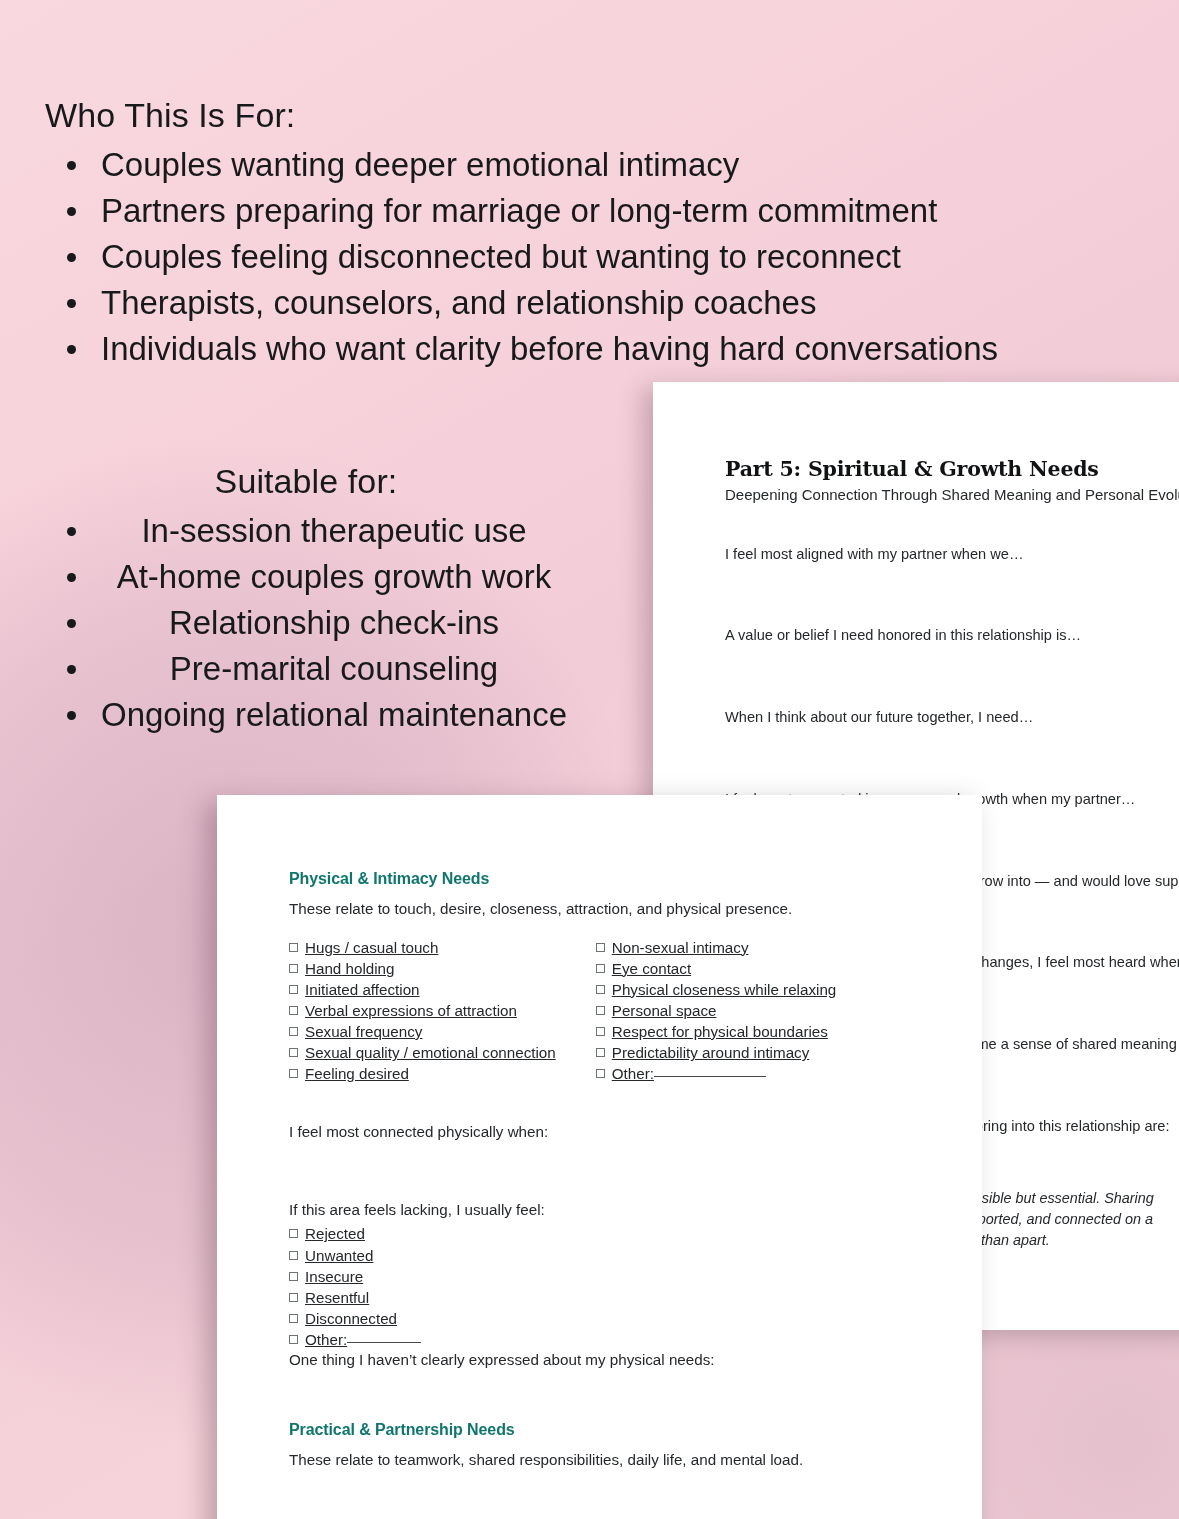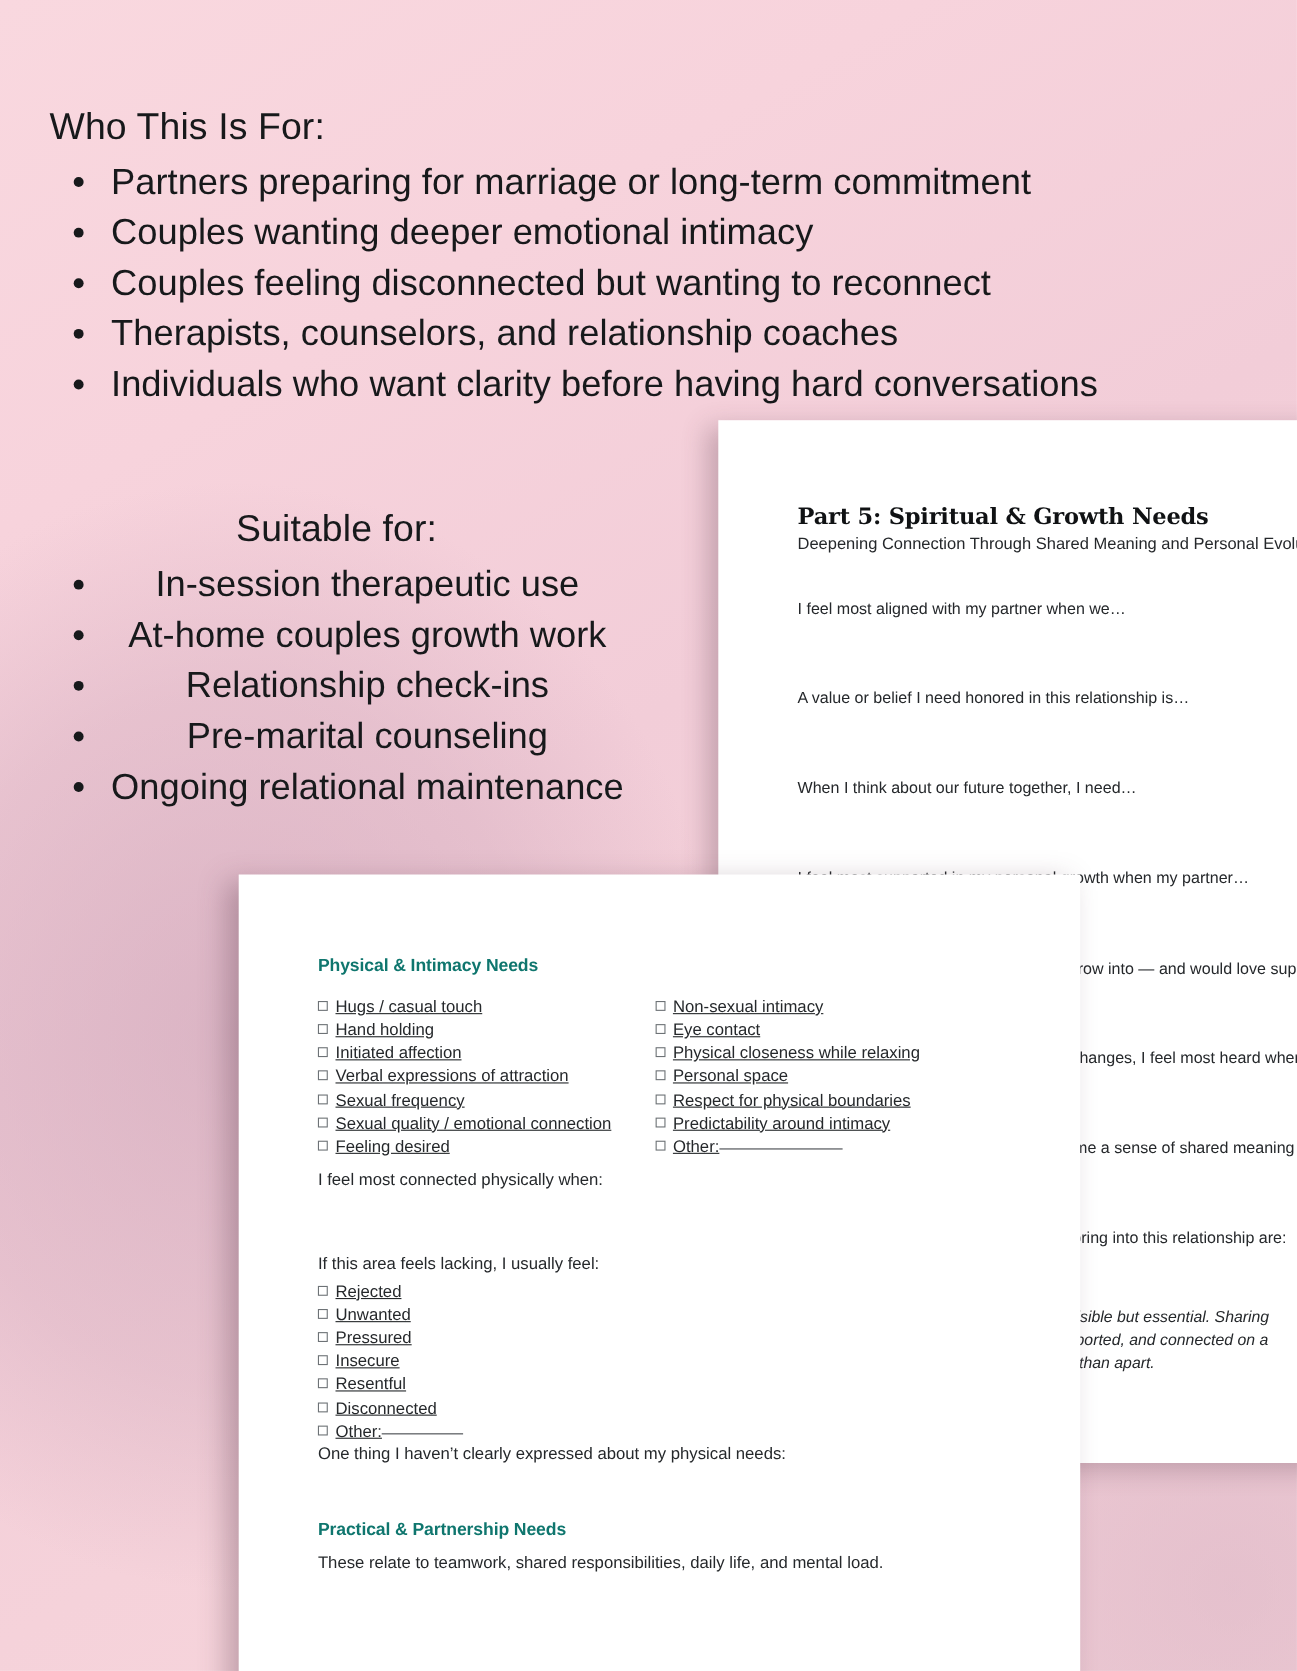--- a/index.html
+++ b/index.html
@@ -194,36 +194,36 @@
     border-bottom:1.4px solid #44484c;
     vertical-align:2px;
   }
 
   .q-line {
     font-size:15.2px;
     line-height:1.35;
     color:#25282b;
   }
 
-  #q-connected { margin-top:10px; }
+  #q-connected { margin-top:38px; }
   #feel-head   { margin-top:57px; }
   #q-unexpressed { }
 
   .feel-list { margin-top:3px; }
 
   #sec-practical { margin-top:50px; }
 </style>
 </head>
 <body>
 
 <section class="promo" id="promo-who">
   <h1 class="promo-heading">Who This Is For:</h1>
   <ul class="promo-list">
+    <li>Couples wanting deeper emotional intimacy</li>
     <li>Partners preparing for marriage or long-term commitment</li>
-    <li>Couples wanting deeper emotional intimacy</li>
     <li>Couples feeling disconnected but wanting to reconnect</li>
     <li>Therapists, counselors, and relationship coaches</li>
     <li>Individuals who want clarity before having hard conversations</li>
   </ul>
 </section>
 
 <section class="promo" id="promo-suit">
   <h1 class="promo-heading">Suitable for:</h1>
   <ul class="promo-list">
     <li>In-session therapeutic use</li>
@@ -249,20 +249,21 @@
     <div class="prompt">The spiritual or growth-related needs I bring into this relationship are:</div>
 
     <div class="closing">Spiritual and growth needs are often invisible but essential. Sharing them helps both partners feel seen, supported, and connected on a deeper level — evolving together rather than apart.</div>
   </div>
 </div>
 
 <div class="sheet" id="sheet-front">
   <div class="front-inner">
 
     <div class="sec-title">Physical &amp; Intimacy Needs</div>
+    <div class="sec-desc">These relate to touch, desire, closeness, attraction, and physical presence.</div>
 
     <div class="cb-columns">
       <div class="cb-col">
         <div class="cb-item"><span class="box"></span><span>Hugs / casual touch</span></div>
         <div class="cb-item"><span class="box"></span><span>Hand holding</span></div>
         <div class="cb-item"><span class="box"></span><span>Initiated affection</span></div>
         <div class="cb-item"><span class="box"></span><span>Verbal expressions of attraction</span></div>
         <div class="cb-item"><span class="box"></span><span>Sexual frequency</span></div>
         <div class="cb-item"><span class="box"></span><span>Sexual quality / emotional connection</span></div>
         <div class="cb-item"><span class="box"></span><span>Feeling desired</span></div>
@@ -279,21 +280,20 @@
       </div>
     </div>
 
     <div class="q-line" id="q-connected">I feel most connected physically when:</div>
 
     <div class="q-line" id="feel-head">If this area feels lacking, I usually feel:</div>
 
     <div class="feel-list">
       <div class="cb-item"><span class="box"></span><span>Rejected</span></div>
       <div class="cb-item"><span class="box"></span><span>Unwanted</span></div>
-      <div class="cb-item"><span class="box"></span><span>Pressured</span></div>
       <div class="cb-item"><span class="box"></span><span>Insecure</span></div>
       <div class="cb-item"><span class="box"></span><span>Resentful</span></div>
       <div class="cb-item"><span class="box"></span><span>Disconnected</span></div>
       <div class="cb-item"><span class="box"></span><span>Other:</span><span class="blank-short"></span></div>
     </div>
 
     <div class="q-line" id="q-unexpressed">One thing I haven’t clearly expressed about my physical needs:</div>
 
     <div class="sec-title" id="sec-practical">Practical &amp; Partnership Needs</div>
     <div class="sec-desc">These relate to teamwork, shared responsibilities, daily life, and mental load.</div>

